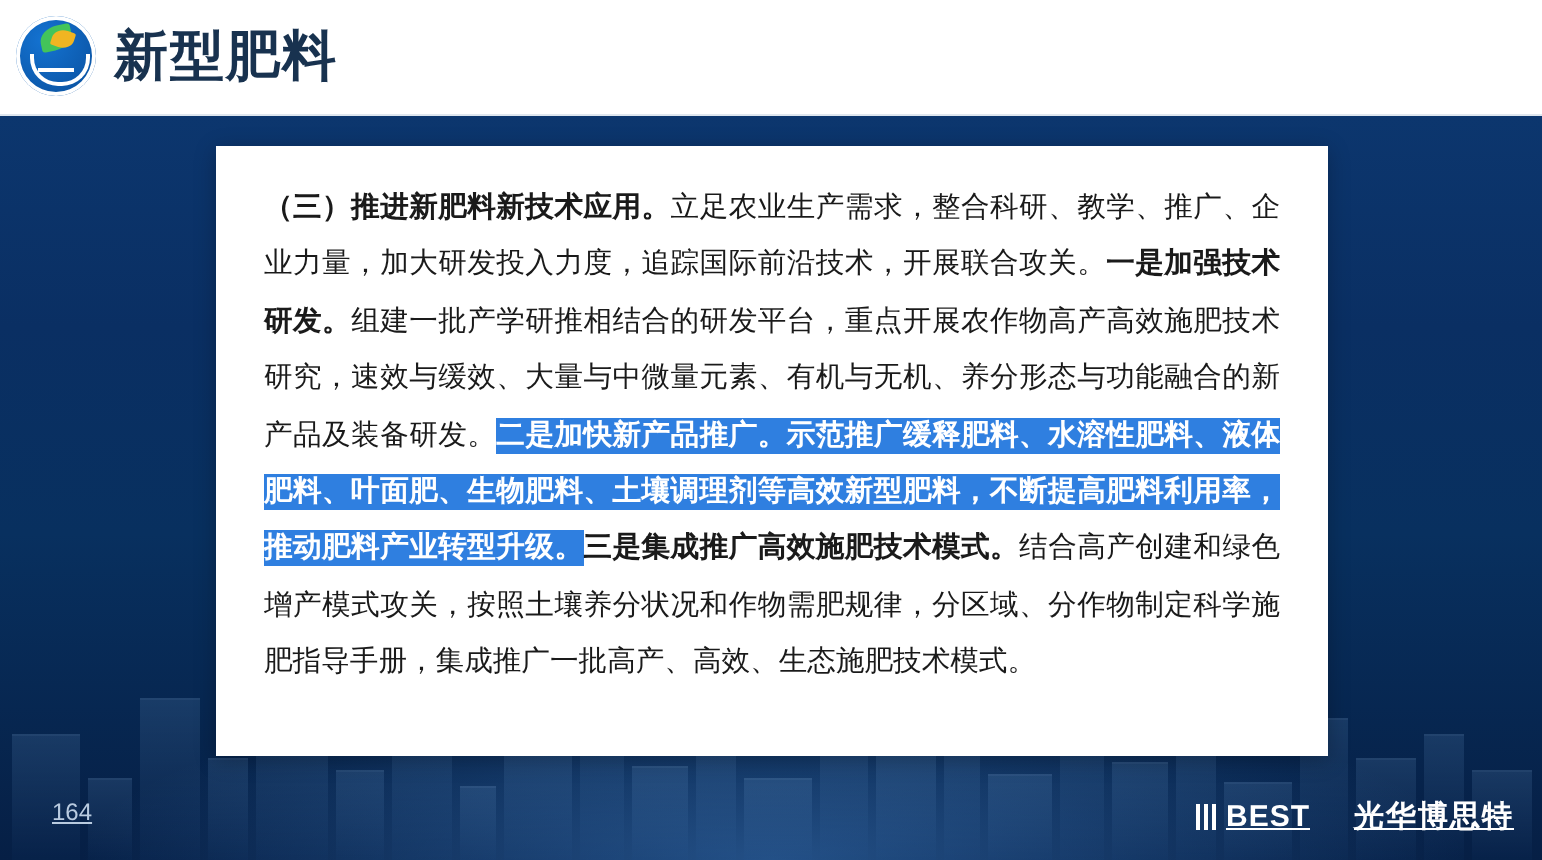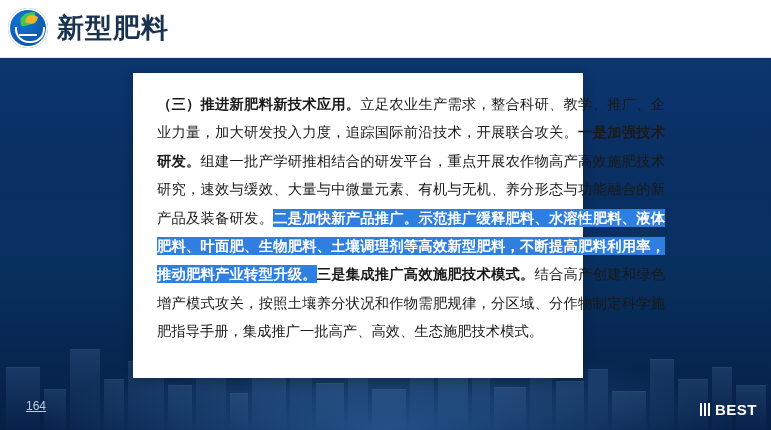--- a/index.html
+++ b/index.html
@@ -93,25 +93,24 @@
     position: absolute;
     left: 50%; bottom: -90px;
     transform: translateX(-50%);
     width: 700px; height: 180px;
     background: radial-gradient(ellipse at center, rgba(90,170,255,0.35) 0%, rgba(10,50,110,0) 70%);
   }
   
   .card {
     position: absolute;
     left: 108px; top: 73px;
-    width: 450px;
+    width: 556px;
     height: 305px;
     background: #ffffff;
     box-shadow: 0 2px 10px rgba(0,0,0,0.25);
-    margin-left: 25px;
   }
   .body-text {
     position: absolute;
     left: 24px;
     top: 17px;
     width: 508px;
     font-size: 14.3px;
     line-height: 28.4px;
     color: #1a1a1a;
     text-align: justify;
@@ -138,20 +137,21 @@
   .brand {
     position: absolute;
     right: 14px; bottom: 12px;
     text-align: right;
     color: #ffffff;
   }
   .brand-row {
     display: flex;
     justify-content: flex-end;
     gap: 22px;
+    text-decoration: underline;
   }
   .brand-mark {
     display: inline-flex;
     align-items: center;
     font-size: 15px;
     font-weight: bold;
     letter-spacing: 0.5px;
     color: #ffffff;
   }
   .brand-mark .bars {
@@ -228,16 +228,17 @@
   </div>
 
   <div class="page-num">164</div>
 
   <div class="brand">
     <div class="brand-row">
       <span class="brand-mark">
         <span class="bars"></span>
           <span>BEST</span>
       </span>
+      <span class="brand-cn">光华博思特</span>
     </div>
   </div>
 
 </div>
 
 </body></html>

